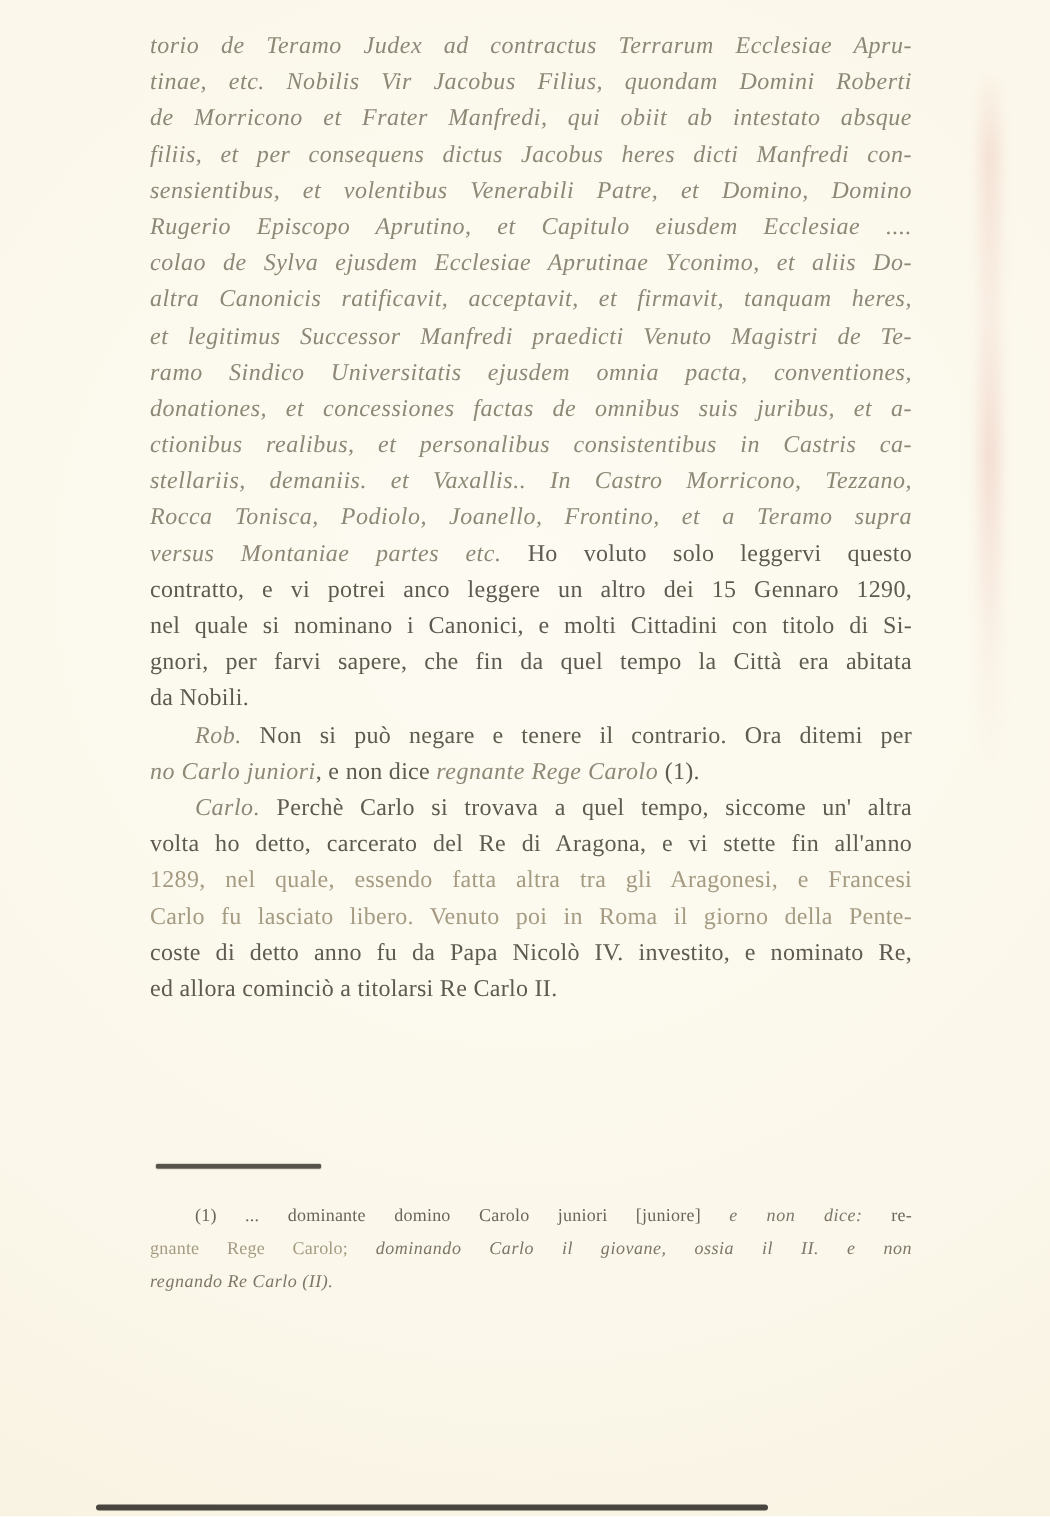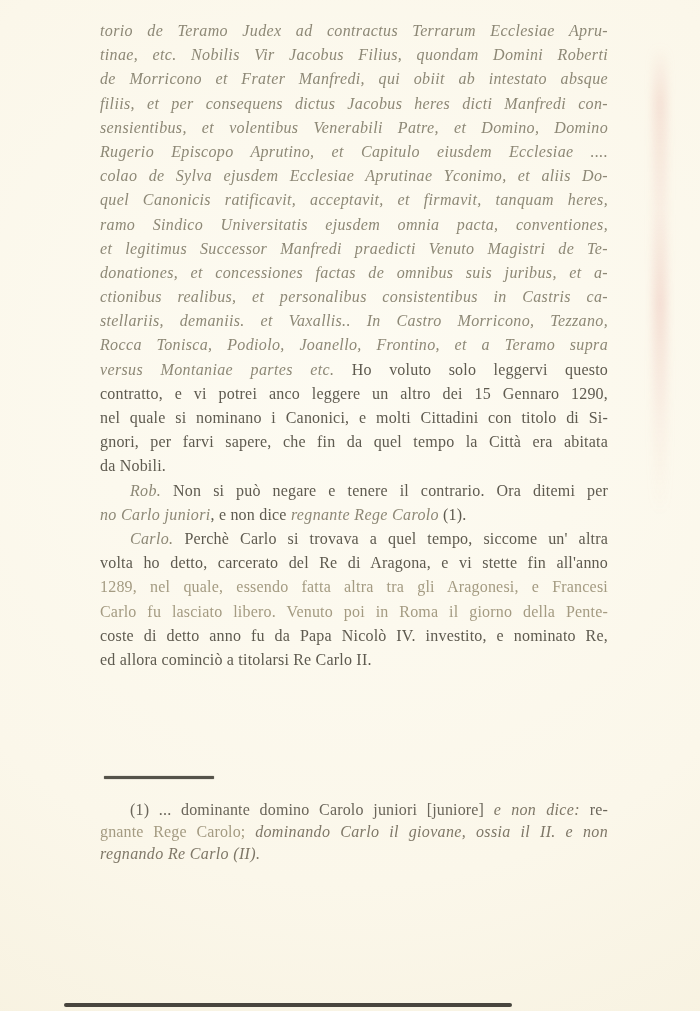--- a/index.html
+++ b/index.html
@@ -19,21 +19,21 @@
   .footnote{top:799px;}
   .line{
     text-align:justify;
     text-align-last:justify;
     text-justify:inter-word;
     white-space:normal;
     overflow:hidden;
     font-family:Liberation Serif, serif;
   }
   .main-text .line{font-size:16px;line-height:24.2px;height:24.2px;letter-spacing:0.2px;}
-  .footnote .line{font-size:16px;line-height:22px;height:22px;letter-spacing:0.15px;}
+  .footnote .line{font-size:12px;line-height:22px;height:22px;letter-spacing:0.15px;}
   .line.last{text-align-last:left;}
   .line.indent{text-indent:30px;}
   .ro{font-style:normal;color:#5e5a4f;}
   .it{font-style:italic;color:#8d8876;letter-spacing:0.35px;}
   .footnote .ro{color:#6a655a;}
   .footnote .it{color:#7e7767;}
   .faded{color:#a49b82 !important;}
   .footnote-sep{
     position:absolute;
     left:104px;top:776px;
@@ -70,23 +70,23 @@
 
 <div class="page">
   <div class="textblock main-text" id="main-text">
       <div class="line"><span class="it">torio de Teramo Judex ad contractus Terrarum Ecclesiae Apru-</span></div>
       <div class="line"><span class="it">tinae, etc. Nobilis Vir Jacobus Filius, quondam Domini Roberti</span></div>
       <div class="line"><span class="it">de Morricono et Frater Manfredi, qui obiit ab intestato absque</span></div>
       <div class="line"><span class="it">filiis, et per consequens dictus Jacobus heres dicti Manfredi con-</span></div>
       <div class="line"><span class="it">sensientibus, et volentibus Venerabili Patre, et Domino, Domino</span></div>
       <div class="line"><span class="it">Rugerio Episcopo Aprutino, et Capitulo eiusdem Ecclesiae ....</span></div>
       <div class="line"><span class="it">colao de Sylva ejusdem Ecclesiae Aprutinae Yconimo, et aliis Do-</span></div>
-      <div class="line"><span class="it">quel Canonicis ratificavit, acceptavit, et firmavit, tanquam heres,</span></div>
+      <div class="line"><span class="it">altra Canonicis ratificavit, acceptavit, et firmavit, tanquam heres,</span></div>
+      <div class="line"><span class="it">et legitimus Successor Manfredi praedicti Venuto Magistri de Te-</span></div>
       <div class="line"><span class="it">ramo Sindico Universitatis ejusdem omnia pacta, conventiones,</span></div>
-      <div class="line"><span class="it">et legitimus Successor Manfredi praedicti Venuto Magistri de Te-</span></div>
       <div class="line"><span class="it">donationes, et concessiones factas de omnibus suis juribus, et a-</span></div>
       <div class="line"><span class="it">ctionibus realibus, et personalibus consistentibus in Castris ca-</span></div>
       <div class="line"><span class="it">stellariis, demaniis. et Vaxallis.. In Castro Morricono, Tezzano,</span></div>
       <div class="line"><span class="it">Rocca Tonisca, Podiolo, Joanello, Frontino, et a Teramo supra</span></div>
       <div class="line"><span class="it">versus Montaniae partes etc.</span><span class="ro"> Ho voluto solo leggervi questo</span></div>
       <div class="line"><span class="ro">contratto, e vi potrei anco leggere un altro dei 15 Gennaro 1290,</span></div>
       <div class="line"><span class="ro">nel quale si nominano i Canonici, e molti Cittadini con titolo di Si-</span></div>
       <div class="line"><span class="ro">gnori, per farvi sapere, che fin da quel tempo la Città era abitata</span></div>
       <div class="line last"><span class="ro">da Nobili.</span></div>
       <div class="line indent"><span class="it">Rob.</span><span class="ro"> Non si può negare e tenere il contrario. Ora ditemi per</span></div>

